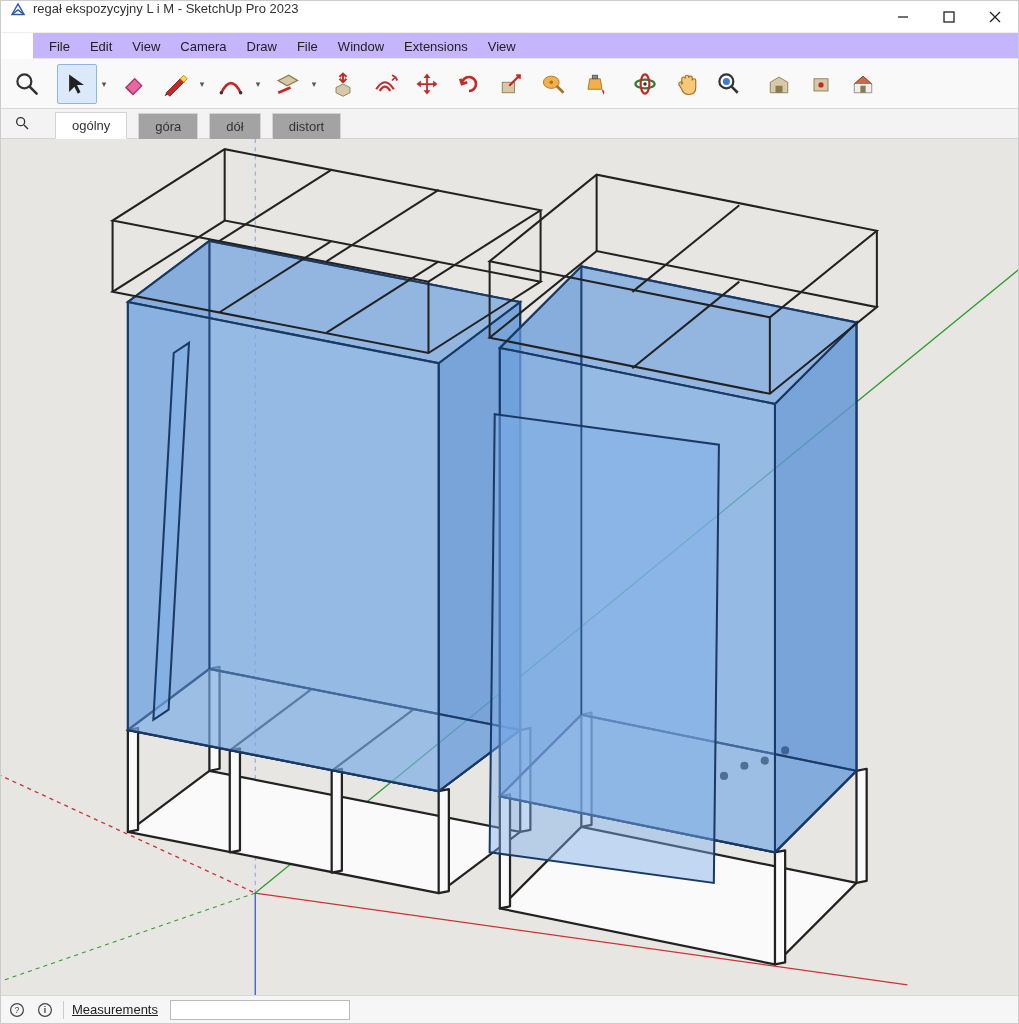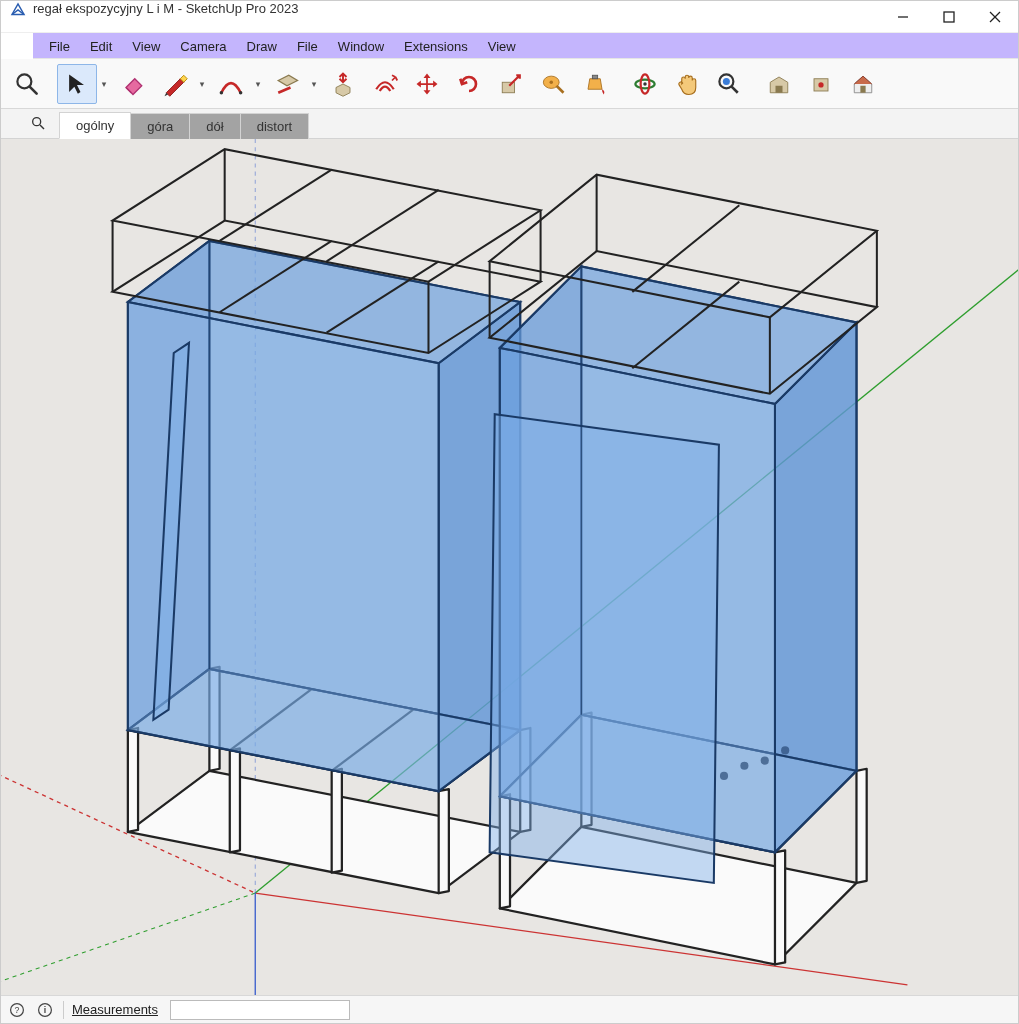--- a/index.html
+++ b/index.html
@@ -82,24 +82,24 @@
   }
   .tool-sep {
     width:6px;
   }
   .tool-btn svg { width:28px;height:28px; }
   
   .tabrow {
     height: 30px;
     display:flex;
     align-items:flex-end;
-    padding: 0 24px;
+    padding: 0 8px;
     background:#f3f3f3;
     border-bottom:1px solid #d3d3d3;
-    gap:0;
+    gap:12px;
   }
   .tabrow .search-icon {
     width:26px;height:26px;display:flex;align-items:center;justify-content:center;margin-right:8px;margin-bottom:2px;
   }
   .scene-tab {
     padding: 5px 16px 5px 16px;
     background:#a3a3a3;
     border:1px solid #d3d3d3;
     border-bottom:none;
     margin-right:-1px;

